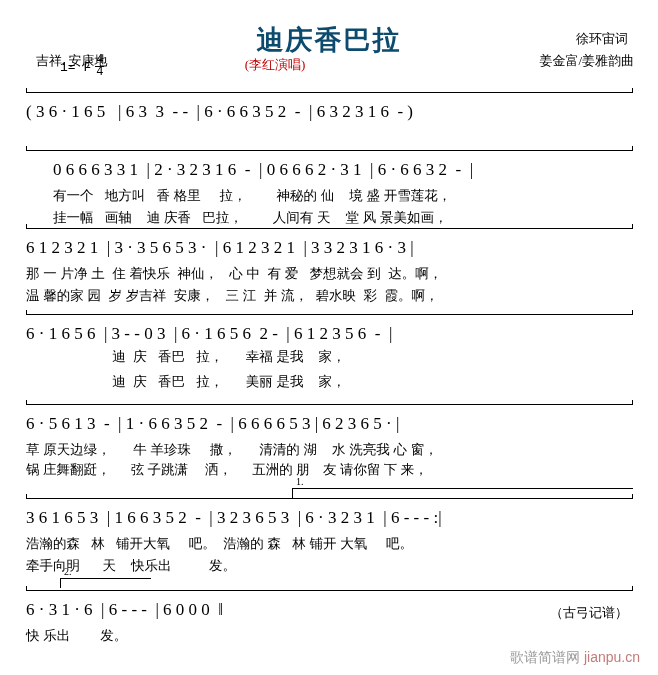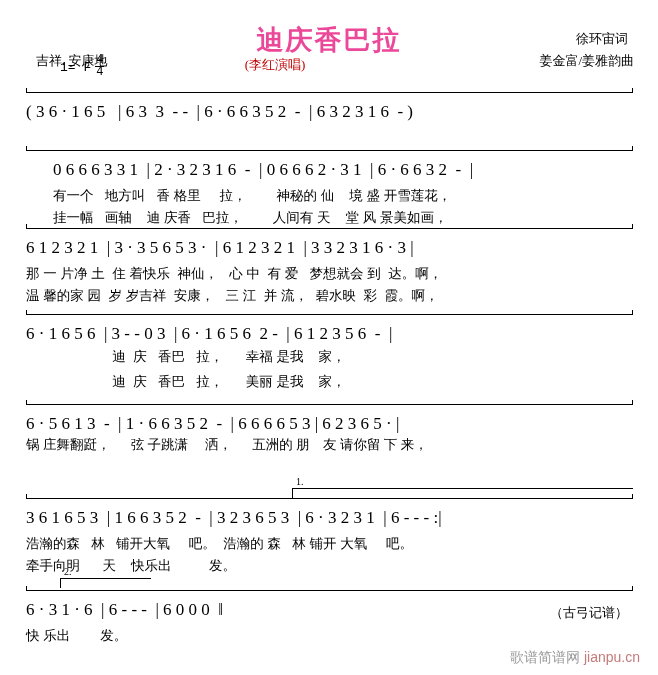--- a/index.html
+++ b/index.html
@@ -13,21 +13,21 @@
   }
   .sheet{position:relative;width:658px;height:675px;}
 
   
   .title{
     position:absolute;top:22px;left:0;width:658px;
     text-align:center;
     font-family:"Liberation Sans", sans-serif;
     font-weight:bold;
     font-size:27px;
-    color:#ec4899;
+    color:#0c4a6e;
     letter-spacing:2px;
   }
   .subtitle{
     position:absolute;top:56px;left:0;width:550px;
     text-align:center;
     font-size:13px;
     color:#c00000;
   }
   .key-sig{
     position:absolute;top:28px;left:60px;
@@ -156,20 +156,21 @@
     <div class="notes" style="margin-top:10px;">6 · 1 6 5 6  | 3 - - 0 3  | 6 · 1 6 5 6  2 -  | 6 1 2 3 5 6  -  |</div>
     <div class="lyric" style="margin-top:4px;">                       迪  庆   香巴   拉，      幸福 是我    家，</div>
     <div class="lyric" style="margin-top:7px;">                       迪  庆   香巴   拉，      美丽 是我    家，</div>
   </div>
 
   <div class="system" style="top:404px;">
     <div class="rule" style="top:0px;"></div>
     <div class="tick" style="left:26px;top:-4px;height:5px;"></div>
     <div class="tick" style="left:632px;top:-4px;height:5px;"></div>
     <div class="notes" style="margin-top:10px;">6 · 5 6 1 3  -  | 1 · 6 6 3 5 2  -  | 6 6 6 6 5 3 | 6 2 3 6 5 · |</div>
+    <div class="lyric" style="margin-top:7px;">草 原天边绿，      牛 羊珍珠     撒，      清清的 湖    水 洗亮我 心 窗，</div>
     <div class="lyric" style="margin-top:2px;font-family:Liberation Serif, serif;">锅 庄舞翻跹，      弦 子跳潇     洒，      五洲的 朋    友 请你留 下 来，</div>
   </div>
 
   <div class="ending" style="left:292px;top:488px;width:340px;">
     <span class="num">1.</span>
   </div>
 
   <div class="system" style="top:498px;">
     <div class="rule" style="top:0px;"></div>
     <div class="tick" style="left:26px;top:-4px;height:5px;"></div>

